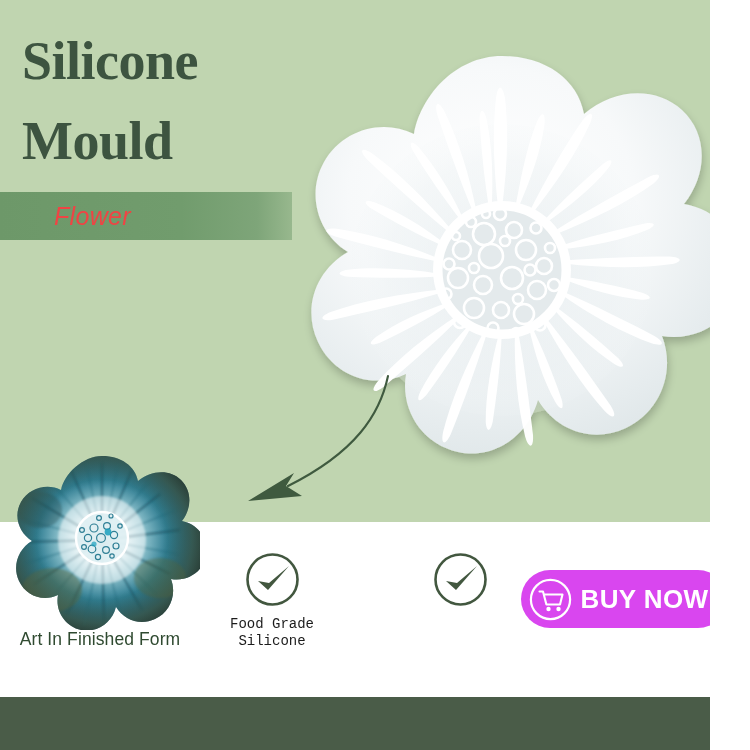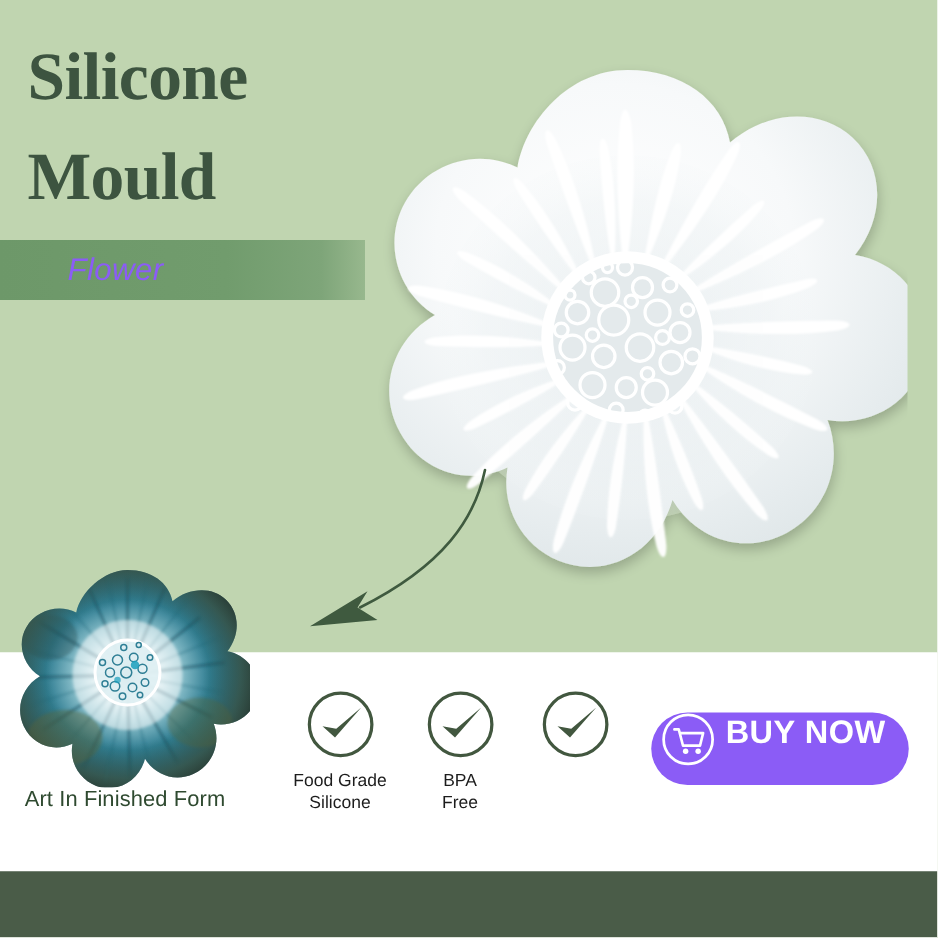--- a/index.html
+++ b/index.html
@@ -3,25 +3,26 @@
 <meta charset="utf-8">
 <title>Silicone Mould Flower Product Ad</title>
 <style>
   html, body {
     margin: 0;
     padding: 0;
     background: #ffffff;
   }
   #ad {
     position: relative;
-    width: 750px;
+    width: 676px;
     height: 750px;
     overflow: hidden;
     font-family: "Liberation Sans", sans-serif;
     background: #ffffff;
+    padding-left: 34px;
   }
 
   
   .bg-green {
     position: absolute;
     left: 0; top: 0;
     width: 750px; height: 522px;
     background: #c0d5b0;
   }
   .bg-white {
@@ -59,21 +60,21 @@
     width: 292px; height: 48px;
     background: linear-gradient(to right, #6d9869 0%, #719c6d 62%, #7ea579 88%, rgba(138,174,130,0.75) 100%);
   }
   .banner-text {
     position: absolute;
     left: 54px; top: 202px;
     font-family: "Liberation Sans", sans-serif;
     font-style: italic;
     font-weight: 400;
     font-size: 25px;
-    color: #8b5cf6;
+    color: #ef4444;
     letter-spacing: 0.3px;
   }
 
   
   .mould-wrap {
     position: absolute;
     left: 278px; top: 42px;
     width: 448px; height: 448px;
   }
   .mould-wrap svg { display: block; width: 100%; height: 100%; }
@@ -124,35 +125,36 @@
   .feature.f2 { left: 188px; }
 
   .check-circle {
     width: 55px; height: 55px;
     margin: 0 auto 9px auto;
     position: relative;
   }
   .check-circle svg { display: block; width: 55px; height: 55px; }
 
   .feature-label {
-    font-family: Liberation Sans, sans-serif;
+    font-family: Liberation Mono, monospace;
     font-size: 14px;
     line-height: 17px;
     color: #1c1c1c;
     white-space: pre-line;
   }
 
   
   .buy-btn {
     position: absolute;
     left: 521px; top: 570px;
     width: 206px; height: 58px;
-    background: #8b5cf6;
+    background: #d946ef;
     border-radius: 29px;
     display: flex;
+    align-items: center;
     cursor: pointer;
     border: none;
     padding: 0;
   }
   .cart-badge {
     width: 43px; height: 43px;
     margin-left: 8px;
     flex: 0 0 auto;
     position: relative;
   }
@@ -478,30 +480,20 @@
       <div class="check-circle">
         <svg viewBox="0 0 55 55" xmlns="http://www.w3.org/2000/svg" aria-hidden="true">
           <circle cx="27.5" cy="27.5" r="25" fill="none" stroke="#42573f" stroke-width="2.6"></circle>
           <path d="M13 29 L23 38 L44 14 L24 31 Z" fill="#42573f"></path>
         </svg>
       </div>
       <div class="feature-label">Food Grade
 Silicone</div>
     </div>
 
-    <div class="feature f1">
-      <div class="check-circle">
-        <svg viewBox="0 0 55 55" xmlns="http://www.w3.org/2000/svg" aria-hidden="true">
-          <circle cx="27.5" cy="27.5" r="25" fill="none" stroke="#42573f" stroke-width="2.6"></circle>
-          <path d="M13 29 L23 38 L44 14 L24 31 Z" fill="#42573f"></path>
-        </svg>
-      </div>
-      <div class="feature-label">BPA
-Free</div>
-    </div>
 
     <div class="feature f2">
       <div class="check-circle">
         <svg viewBox="0 0 55 55" xmlns="http://www.w3.org/2000/svg" aria-hidden="true">
           <circle cx="27.5" cy="27.5" r="25" fill="none" stroke="#42573f" stroke-width="2.6"></circle>
           <path d="M13 29 L23 38 L44 14 L24 31 Z" fill="#42573f"></path>
         </svg>
       </div>
     </div>
 

